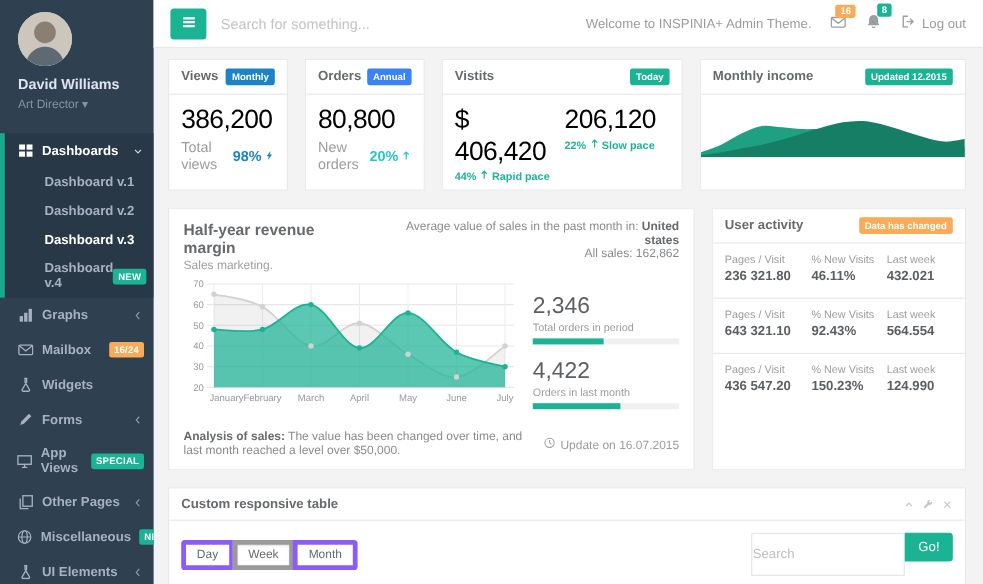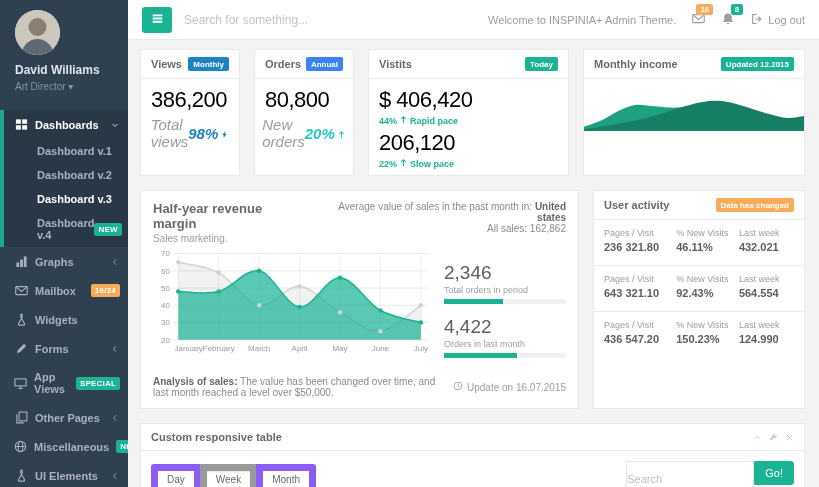--- a/index.html
+++ b/index.html
@@ -37,23 +37,23 @@
   .logout { display:flex; align-items:center; gap:5px; cursor:pointer; color:#999c9e; }
 
   .content { flex:1; padding:9px 14px 0 12px; overflow:hidden; }
   .ibox { background:#fff; border:1px solid #e7eaec; }
   .ibox-title { padding:7px 10px; border-bottom:1px solid #e7eaec; display:flex; align-items:center; justify-content:space-between; font-size:11px; font-weight:bold; color:#676a6c; }
   .badge { font-size:8px; font-weight:bold; color:#fff; padding:2.5px 5px; border-radius:2px; white-space:nowrap; }
   .ibox-body { padding:8px 10px; }
 
   .row1 { display:grid; grid-template-columns:100px 100px 201px 1fr; gap:14px; }
   .big-num { font-size:22px; color:#000000; letter-spacing:-.5px; }
-  .stat-foot { display:flex; justify-content:center; align-items:center; font-size:15px; color:#9a9da0; margin-top:3px;font-style:italic; }
+  .stat-foot { display:flex; justify-content:center; align-items:center; font-size:12px; color:#9a9da0; margin-top:3px; }
   .delta { font-weight:bold; display:inline-flex; align-items:center; gap:2px; }
-  .visits-body { display:grid; grid-template-columns:1fr; gap:4px; padding:8px 10px 6px; }
+  .visits-body { display:grid; grid-template-columns:1fr 1fr; gap:4px; padding:8px 10px 6px; }
   .visit-sub { font-size:9px; font-weight:bold; color:#1ab394; margin-top:2px; display:flex; align-items:center; gap:2px; }
   .income-body { padding:0; line-height:0; }
 
   .row2 { display:grid; grid-template-columns:1fr 212px; gap:14px; margin-top:14px; }
   .chart-head { display:flex; justify-content:space-between; padding:10px 12px 2px; }
   .chart-title { font-size:13px; font-weight:bold; color:#676a6c; }
   .chart-sub { font-size:10px; color:#9a9da0; margin-top:2px; }
   .chart-right { text-align:right; font-size:10px; color:#888b8d; }
   .chart-right b { color:#676a6c; }
   .chart-flex { display:flex; padding:2px 12px 0; gap:10px; }
@@ -70,21 +70,21 @@
   .ua-row { display:grid; grid-template-columns:38% 33% 29%; padding:8px 10px 12px; border-bottom:1px solid #e7eaec; }
   .ua-row:last-child { border-bottom:none; }
   .ua-lab { font-size:9px; color:#9a9da0; margin-bottom:3px; }
   .ua-val { font-size:11px; font-weight:bold; color:#5b5f62; }
 
   .row3 { margin-top:14px; }
   .tools { display:flex; gap:7px; color:#c4c4c4; }
   .tools span { cursor:pointer; display:inline-flex; }
   .table-toolbar { display:flex; align-items:center; padding:10px 10px 8px; }
   .btn-group { display:flex; }
-  .btn-xs { font-size:10px; padding:3px 9px; background:#fff; border:7px solid #8b5cf6; color:#676a6c; cursor:pointer; font-family:"Liberation Sans",sans-serif; }
+  .btn-xs { font-size:10px; padding:3px 9px; background:#fff; border:4px solid #8b5cf6; color:#676a6c; cursor:pointer; font-family:"Liberation Sans",sans-serif; }
   .btn-xs + .btn-xs { margin-left:-1px; }
   .btn-xs:first-child { border-radius:3px 0 0 3px; }
   .btn-xs:last-child { border-radius:0 3px 3px 0; }
   .btn-xs.active { border-color:#9a9a9a; box-shadow:inset 0 1px 2px rgba(0,0,0,.12); }
   .table-search { margin-left:auto; display:flex; }
   .table-search input { width:128px; height:36px; border:1px solid #e5e6e7; padding:0 0; font-size:11px; outline:none; font-family:"Liberation Sans",sans-serif; }
   .table-search input::placeholder { color:#bdbdbd; }
   .btn-go { height:24px; background:#1ab394; color:#fff; border:1px solid #1ab394; font-size:11px; padding:0 10px; border-radius:0 3px 3px 0; cursor:pointer; font-family:"Liberation Sans",sans-serif; }
   table { width:100%; border-collapse:collapse; font-size:10.5px; color:#676a6c; }
   thead th { text-align:left; font-size:10px; font-weight:bold; padding:5px 5px; border-bottom:1px solid #dfe2e4; }

